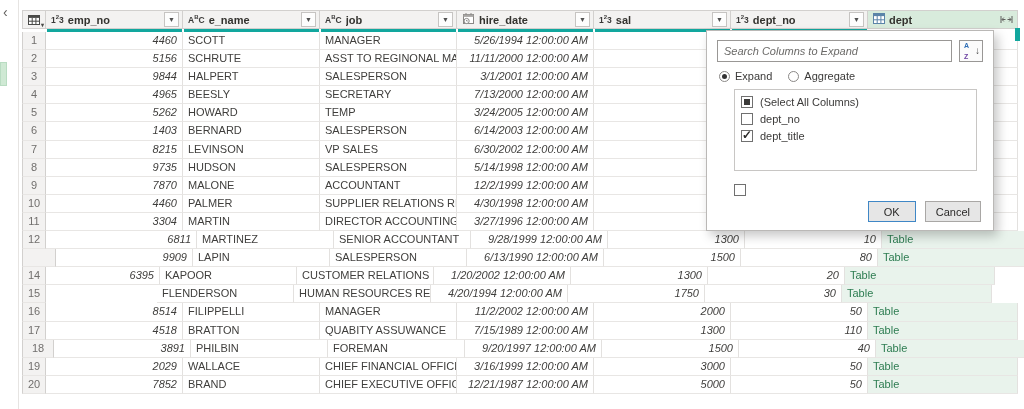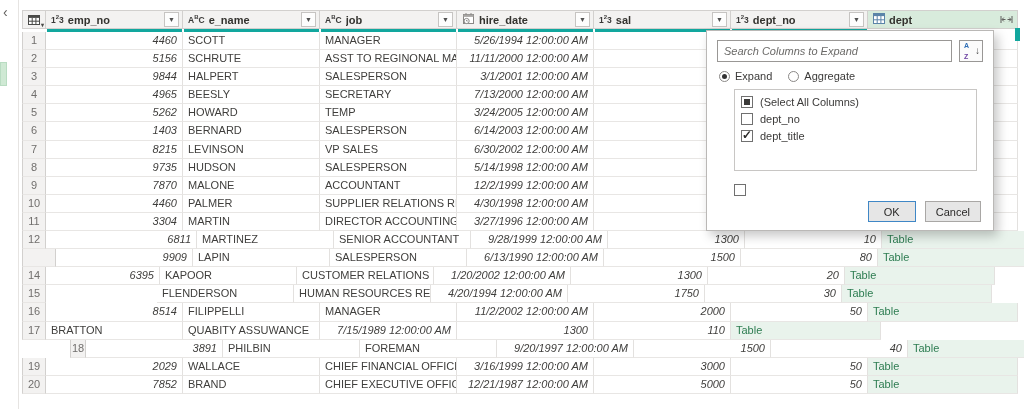--- a/index.html
+++ b/index.html
@@ -328,29 +328,30 @@
           <div class="cell num" style="width: 137px;">8514</div>
           <div class="cell txt" style="width: 137px;">FILIPPELLI</div>
           <div class="cell txt" style="width: 137px;">MANAGER</div>
           <div class="cell num" style="width: 137px;">11/2/2002 12:00:00 AM</div>
           <div class="cell num" style="width: 137px;">2000</div>
           <div class="cell num" style="width: 137px;">50</div>
           <div class="cell tbl" style="width: 150px;">Table</div>
         </div>
         <div class="row">
           <div class="cell gutter" style="width: 24px;">17</div>
+          <div class="cell num" style="width: 137px;">4518</div>
           <div class="cell txt" style="width: 137px;">BRATTON</div>
           <div class="cell txt" style="width: 137px;">QUABITY ASSUWANCE</div>
           <div class="cell num" style="width: 137px;">7/15/1989 12:00:00 AM</div>
           <div class="cell num" style="width: 137px;">1300</div>
           <div class="cell num" style="width: 137px;">110</div>
           <div class="cell tbl" style="width: 150px;">Table</div>
         </div>
         <div class="row">
-          <div class="cell gutter" style="width: 16px; margin-left: 48px;">18</div>
+          <div class="cell gutter" style="width: 32px;">18</div>
           <div class="cell num" style="width: 137px;">3891</div>
           <div class="cell txt" style="width: 137px;">PHILBIN</div>
           <div class="cell txt" style="width: 137px;">FOREMAN</div>
           <div class="cell num" style="width: 137px;">9/20/1997 12:00:00 AM</div>
           <div class="cell num" style="width: 137px;">1500</div>
           <div class="cell num" style="width: 137px;">40</div>
           <div class="cell tbl" style="width: 150px;">Table</div>
         </div>
         <div class="row">
           <div class="cell gutter" style="width: 24px;">19</div>

